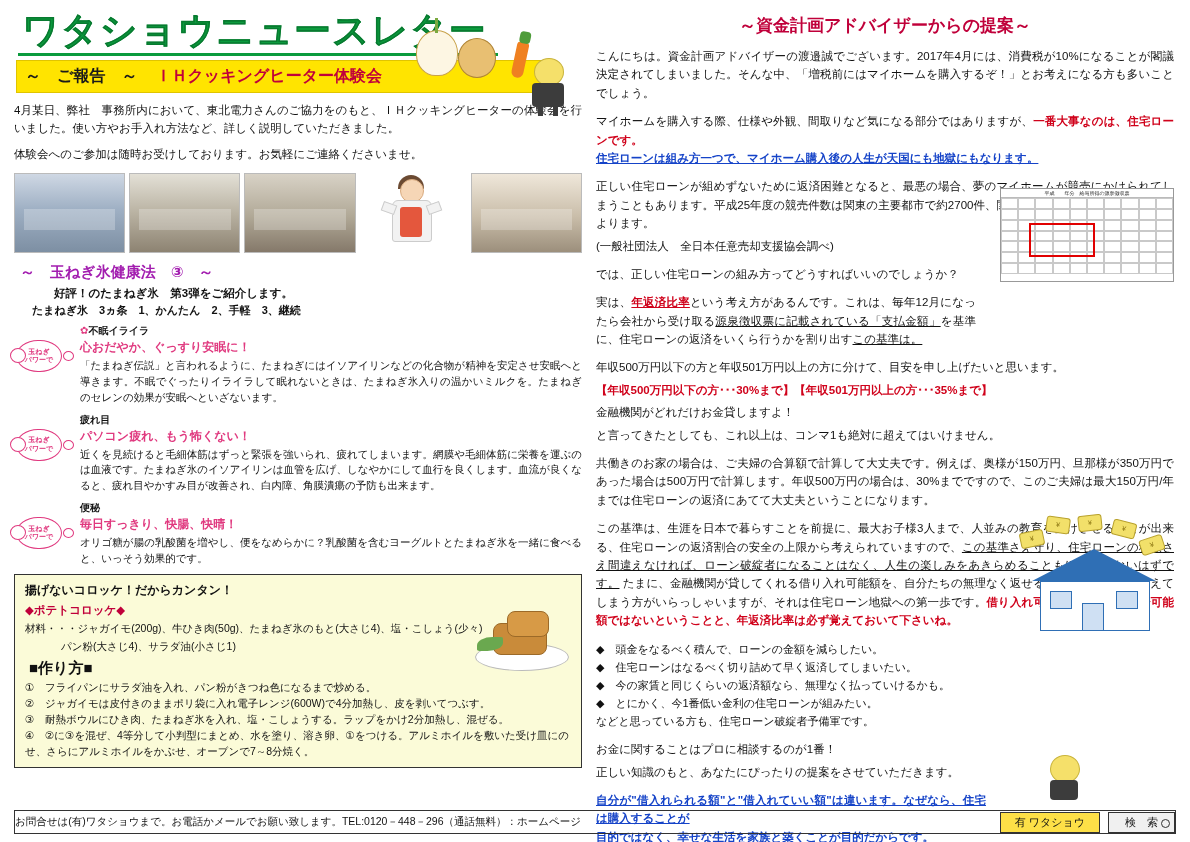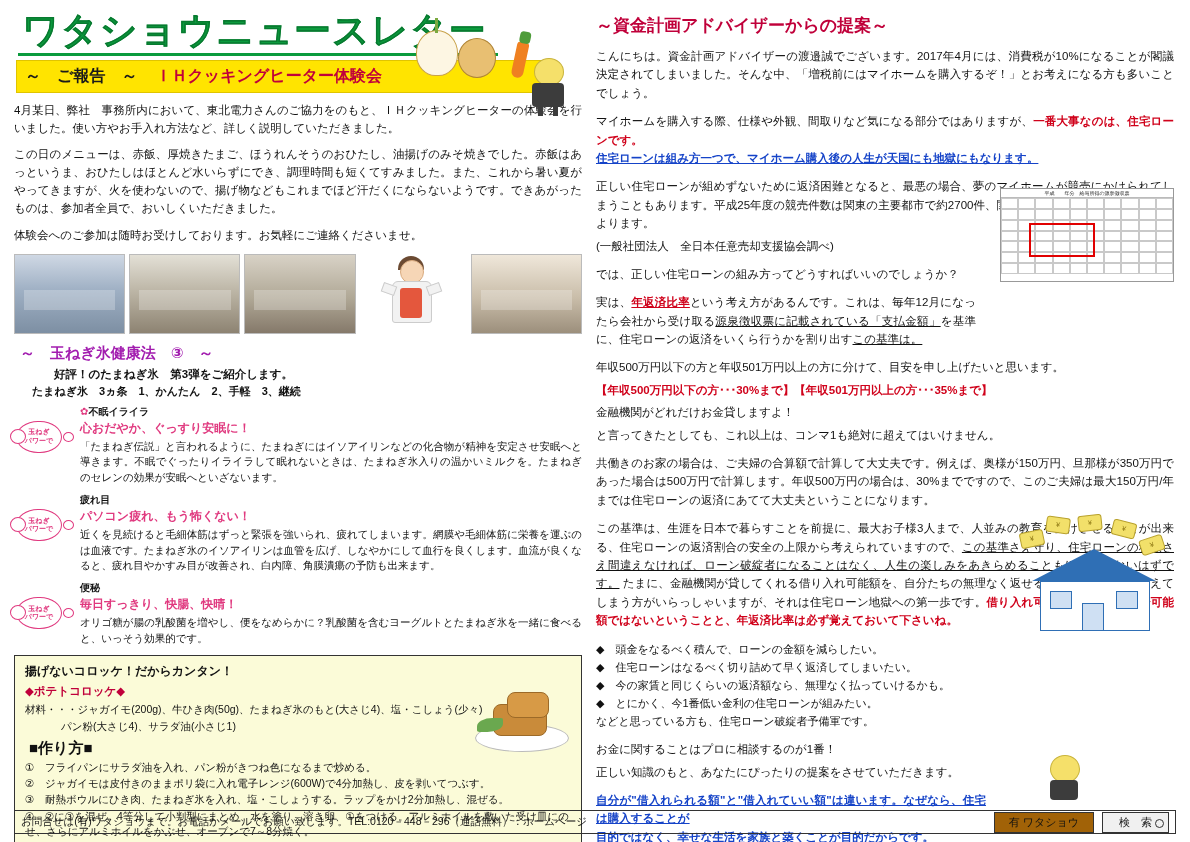--- a/index.html
+++ b/index.html
@@ -94,21 +94,21 @@
   .recipe ol{margin:0;padding:0;list-style:none;}
   .recipe ol li{font-size:10.5px;line-height:1.45;margin:0 0 1px 0;}
   .croquette{position:absolute;right:14px;top:26px;width:92px;height:74px;}
   .plate{position:absolute;left:0;top:42px;width:92px;height:26px;background:#fff;border:1px solid #bbb;border-radius:50%;}
   .crq{position:absolute;left:18px;top:22px;width:52px;height:30px;background:#c98b3a;border:1px solid #9c6a28;border-radius:8px;}
   .crq2{position:absolute;left:32px;top:10px;width:40px;height:24px;background:#d79a46;border:1px solid #9c6a28;border-radius:8px;}
   .leaf{position:absolute;left:2px;top:36px;width:26px;height:14px;background:#6aa84f;border-radius:60% 10% 60% 10%;}
 
   
   .r-title{
-    font-size:17px;font-weight:bold;color:#c0003a;
+    text-align:center;font-size:17px;font-weight:bold;color:#c0003a;
     margin:4px 0 10px 0;
   }
   p.rbody{margin:0 0 10px 0;font-size:11.5px;line-height:1.6;text-align:justify;}
   .red{color:#d0021b;font-weight:bold;}
   .redu{color:#d0021b;font-weight:bold;text-decoration:underline;}
   .blueu{color:#1543c8;font-weight:bold;text-decoration:underline;}
   .blk-u{color:#111;text-decoration:underline;}
 
   
   .doc-img{
@@ -138,45 +138,44 @@
   .c4{left:92px;top:6px;transform:rotate(14deg);}
   .c5{left:120px;top:22px;transform:rotate(-18deg);}
   .mascot2{position:absolute;right:6px;bottom:8px;width:44px;height:52px;}
   .m2-head{position:absolute;left:8px;top:0;width:28px;height:26px;border-radius:50%;background:#f5e06a;border:1px solid #c9b43c;}
   .m2-body{position:absolute;left:8px;top:25px;width:28px;height:20px;background:#3c3c3c;border-radius:4px;}
 
   
   .footer{
     position:absolute;left:14px;bottom:8px;width:1162px;height:24px;
     border:1.3px solid #333;display:flex;align-items:center;
-    font-size:10.5px;padding:0 6px;box-sizing:border-box;gap:8px;
+    font-size:10.5px;padding:0 0;box-sizing:border-box;gap:8px;
   }
   .footer .ftext{flex:1;}
-  .searchbox{border:1.2px solid #333;padding:2px 14px;font-size:11px;background:#a16207;}
+  .searchbox{border:1.2px solid #333;padding:2px 14px;font-size:11px;background:#fde047;}
   .searchbtn{border:1.2px solid #333;padding:2px 16px;font-size:11px;background:#f0f0f0;position:relative;}
   .searchbtn::after{content:"";position:absolute;right:4px;top:6px;width:7px;height:7px;border:1.4px solid #333;border-radius:50%;}
 </style>
 </head>
 <body>
 
 <div class="page">
   <div class="cols">
 
     <div class="col-left">
 
       <div class="nl-title">ワタショウニュースレター</div>
       <div class="title-underline"></div>
 
       <div class="banner">
         <span class="b1">～　ご報告　～</span>
         <span class="b2">ＩＨクッキングヒーター体験会</span>
       </div>
 
       <p class="body">4月某日、弊社　事務所内において、東北電力さんのご協力をのもと、ＩＨクッキングヒーターの体験会を行いました。使い方やお手入れ方法など、詳しく説明していただきました。</p>
-      <p class="body">この日のメニューは、赤飯、厚焼きたまご、ほうれんそうのおひたし、油揚げのみそ焼きでした。赤飯はあっというま、おひたしはほとんど水いらずにでき、調理時間も短くてすみました。また、これから暑い夏がやってきますが、火を使わないので、揚げ物などもこれまでほど汗だくにならないようです。できあがったものは、参加者全員で、おいしくいただきました。</p>
       <p class="body">体験会へのご参加は随時お受けしております。お気軽にご連絡くださいませ。</p>
 
       <div class="photo-row">
         <div class="photo ph1"></div>
         <div class="photo ph2"></div>
         <div class="photo ph3"></div>
         <div class="illus">
           <div class="cook-hair"></div>
           <div class="cook-head"></div>
           <div class="cook-body"></div>

